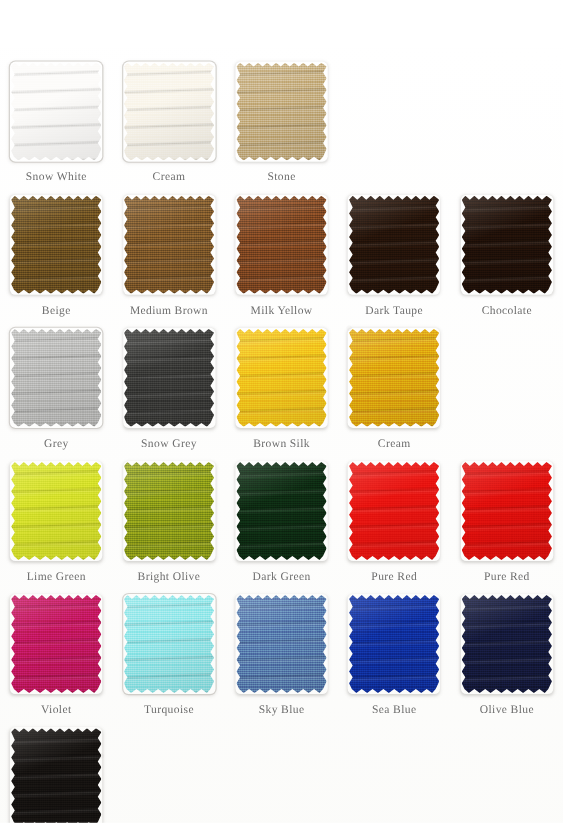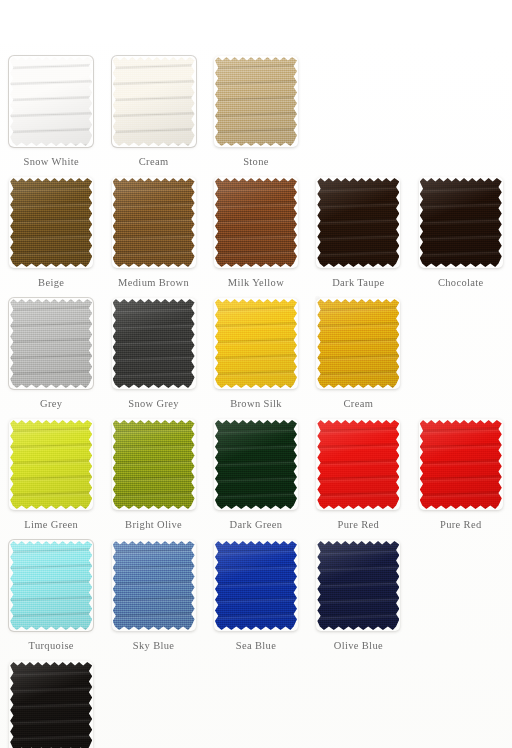--- a/index.html
+++ b/index.html
@@ -358,20 +358,31 @@
               <div class="bands"></div>
               <div class="weave"></div>
               <div class="sheen"></div>
             </div>
           </div>
           <div class="swatch-label">Pure Red</div>
         </div>
       </div>
       <div class="swatch-row">
         <div class="swatch-cell">
+          <div class="swatch-wrap">
+            <div class="edge-shadow"></div>
+            <div class="swatch" style="background: rgb(196, 24, 96);">
+              <div class="bands"></div>
+              <div class="weave"></div>
+              <div class="sheen"></div>
+            </div>
+          </div>
+          <div class="swatch-label">Violet</div>
+        </div>
+        <div class="swatch-cell">
           <div class="swatch-wrap pale">
             <div class="edge-shadow"></div>
             <div class="swatch" style="background: rgb(150, 232, 234);">
               <div class="bands"></div>
               <div class="weave"></div>
               <div class="sheen"></div>
             </div>
           </div>
           <div class="swatch-label">Turquoise</div>
         </div>

